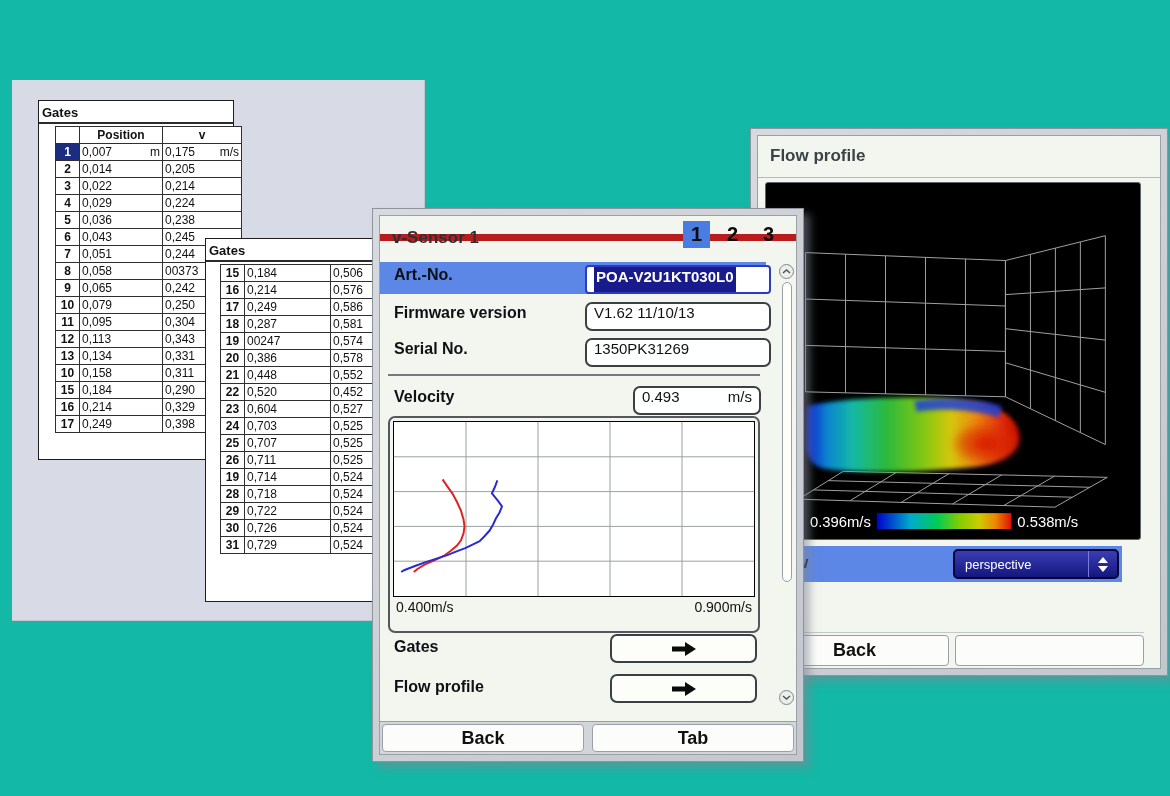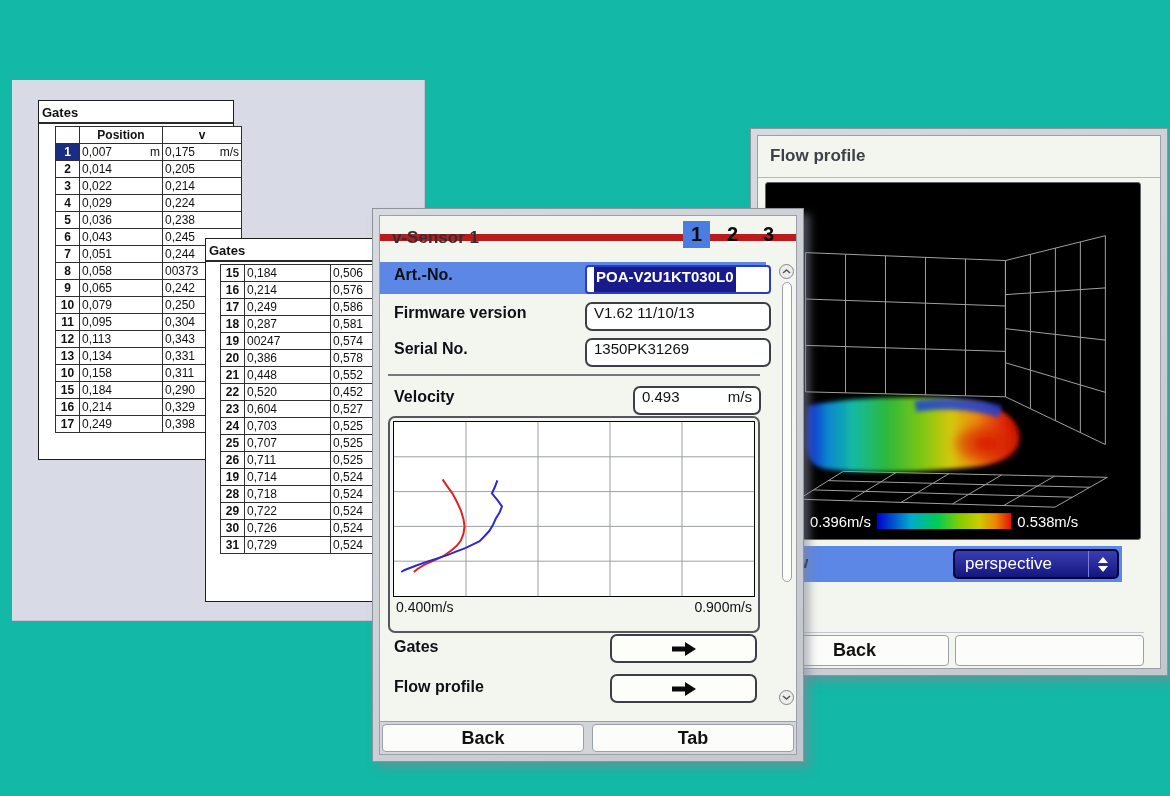--- a/index.html
+++ b/index.html
@@ -68,21 +68,21 @@
           border:1px solid #9aa0a6;border-radius:5px;}
   
   .f-title{position:absolute;left:12px;top:10px;font-weight:bold;font-size:17px;color:#3c4248;}
   .f-titlebar{position:absolute;left:0;top:0;width:100%;height:42px;border-bottom:1px solid #b5b9be;box-sizing:border-box;}
   .viz{position:absolute;left:7px;top:46px;width:374px;height:356px;background:#000;
        border:1px solid #60646a;border-radius:3px;}
   .viewrow{position:absolute;left:4px;top:410px;width:360px;height:36px;background:#5d87e6;}
   .viewrow .lbl{position:absolute;left:10px;top:8px;font-weight:bold;font-size:16px;color:#04101f;}
   .dropdown{position:absolute;right:3px;top:3px;width:166px;height:30px;box-sizing:border-box;
             background:linear-gradient(#3a3eb2,#15177e);border:2px solid #05053a;border-radius:5px;
-            color:#fff;font-size:17px;display:flex;align-items:center;}
+            color:#fff;font-size:13px;display:flex;align-items:center;}
   .dd-text{flex:1;padding-left:10px;}
   .dd-spin{width:28px;height:100%;border-left:1px solid #7a7ddf;display:flex;flex-direction:column;
            align-items:center;justify-content:center;gap:3px;}
   .tri-up{width:0;height:0;border-left:5px solid transparent;border-right:5px solid transparent;border-bottom:6px solid #fff;}
   .tri-dn{width:0;height:0;border-left:5px solid transparent;border-right:5px solid transparent;border-top:6px solid #fff;}
   .f-footer{position:absolute;bottom:2px;left:2px;width:384px;height:34px;display:flex;gap:6px;
             border-top:1px solid #c3c7cb;padding-top:2px;box-sizing:border-box;}
 </style>
 </head>
 <body>

